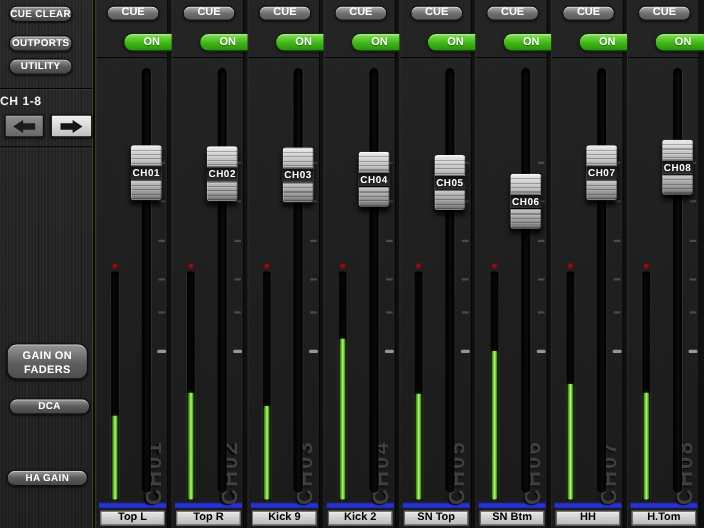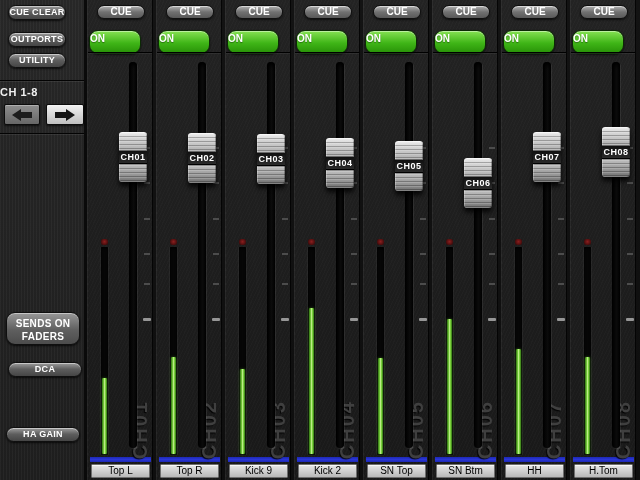--- a/index.html
+++ b/index.html
@@ -72,25 +72,25 @@
   }
   .btn-cue{
     position:absolute;top:5px;left:9px;width:48px;height:14px;border-radius:8px;
     background:linear-gradient(#b2b2b2,#717171 50%,#585858);
     border:1px solid #101010;
     box-shadow:inset 0 1px 0 rgba(255,255,255,0.5), 0 1px 2px rgba(0,0,0,0.6);
     color:#fff;font-size:10px;font-weight:bold;text-align:center;line-height:12px;
     cursor:pointer;
   }
   .btn-on{
-    position:absolute;top:30px;left:1px;width:52px;height:24px;border-radius:9px;
+    position:absolute;top:30px;left:24px;width:52px;height:17px;border-radius:9px;
     background:linear-gradient(#86e253,#3fb517 55%,#289207);
     border:1px solid #0b2a04;
     box-shadow:inset 0 1px 0 rgba(255,255,255,0.45), 0 1px 2px rgba(0,0,0,0.6);
-    color:#fff;font-size:10px;font-weight:bold;text-align:left;line-height:15px;
+    color:#fff;font-size:10px;font-weight:bold;text-align:center;line-height:15px;
     text-shadow:0 1px 1px rgba(0,0,0,0.4);cursor:pointer;
   }
   .strip-divider{
     position:absolute;top:52px;left:0;width:100%;height:1px;background:#000;
     box-shadow:0 1px 0 rgba(255,255,255,0.06);
   }
   .track{
     position:absolute;top:62px;left:41px;width:8px;height:386px;border-radius:4px;
     background:linear-gradient(90deg,#000,#0c0c0c 60%,#020202);
     box-shadow:1px 1px 0 rgba(255,255,255,0.07), inset 0 3px 4px #000;
@@ -137,21 +137,21 @@
   }
   .blue-bar{
     position:absolute;top:457px;left:2px;right:1px;height:5px;
     background:linear-gradient(#1d28b4,#2a36d6 50%,#1d28b4);
   }
   .name-plate{
     position:absolute;top:464px;left:3px;right:2px;height:14px;border-radius:1px;
     background:linear-gradient(#e8e8e8,#b8b8b8);
     border:1px solid #6e6e6e;
     box-shadow:inset 0 1px 0 rgba(255,255,255,0.7);
-    color:#000;font-size:10px;font-weight:normal;text-align:center;line-height:12px;
+    color:#000;font-size:10px;font-weight:bold;text-align:center;line-height:12px;
     cursor:pointer;
   }
 </style>
 </head>
 <body>
 
 <div class="app">
 
   <div class="sidebar">
     <div class="sbtn narrow b-cueclear">CUE CLEAR</div>
@@ -164,21 +164,21 @@
         <path d="M21 4 H10 V1 L1 7 L10 13 V10 H21 Z"></path>
       </svg>
     </div>
     <div class="nav-btn nav-next">
       <svg width="22" height="14" viewBox="0 0 22 14">
         <path d="M1 4 H12 V1 L21 7 L12 13 V10 H1 Z"></path>
       </svg>
     </div>
     <div class="side-div d2"></div>
     <div class="sbtn b-sends">
-      <div>SENDS ON</div>
+      <div>GAIN ON</div>
       <div>FADERS</div>
     </div>
     <div class="sbtn b-dca">DCA</div>
     <div class="sbtn b-hagain">HA GAIN</div>
   </div>
 
   <div class="strips">
       <div class="strip">
     <div class="btn-cue">
       <span>CUE</span>

